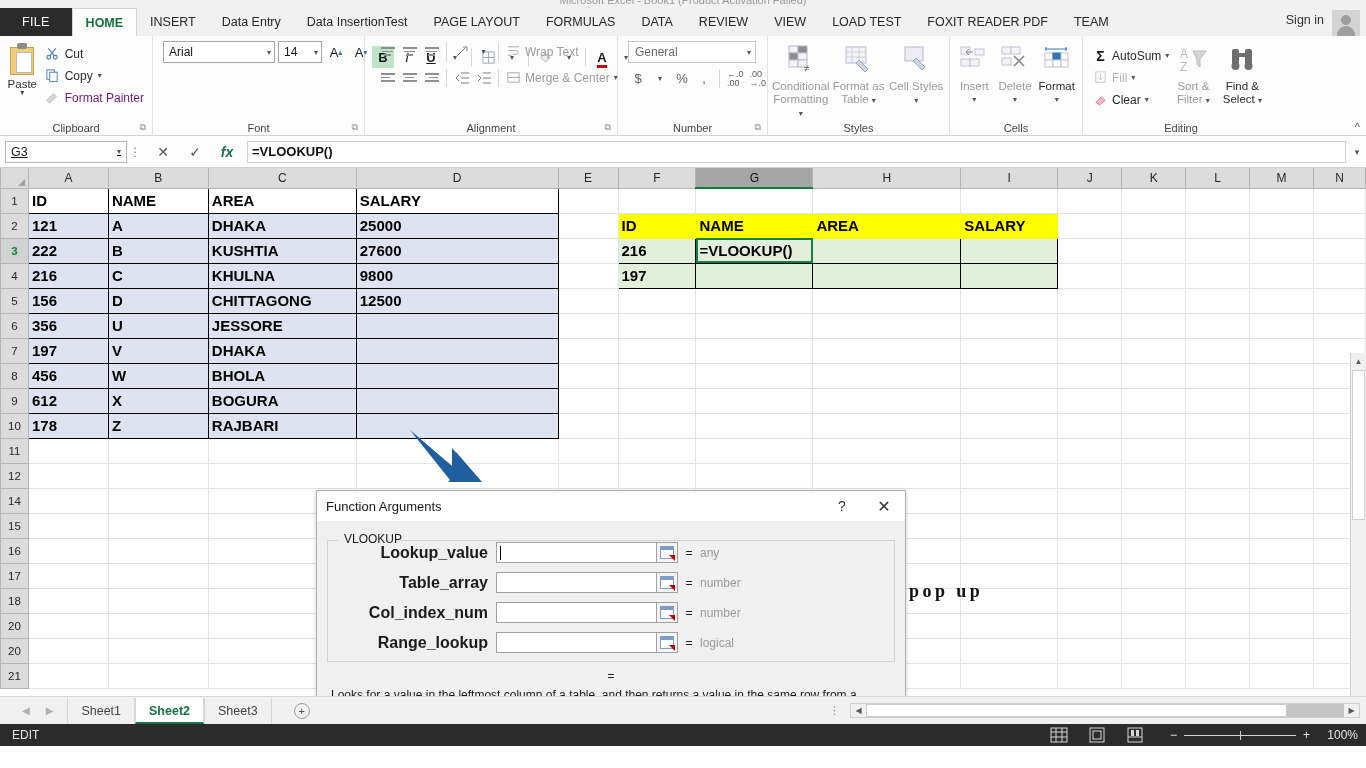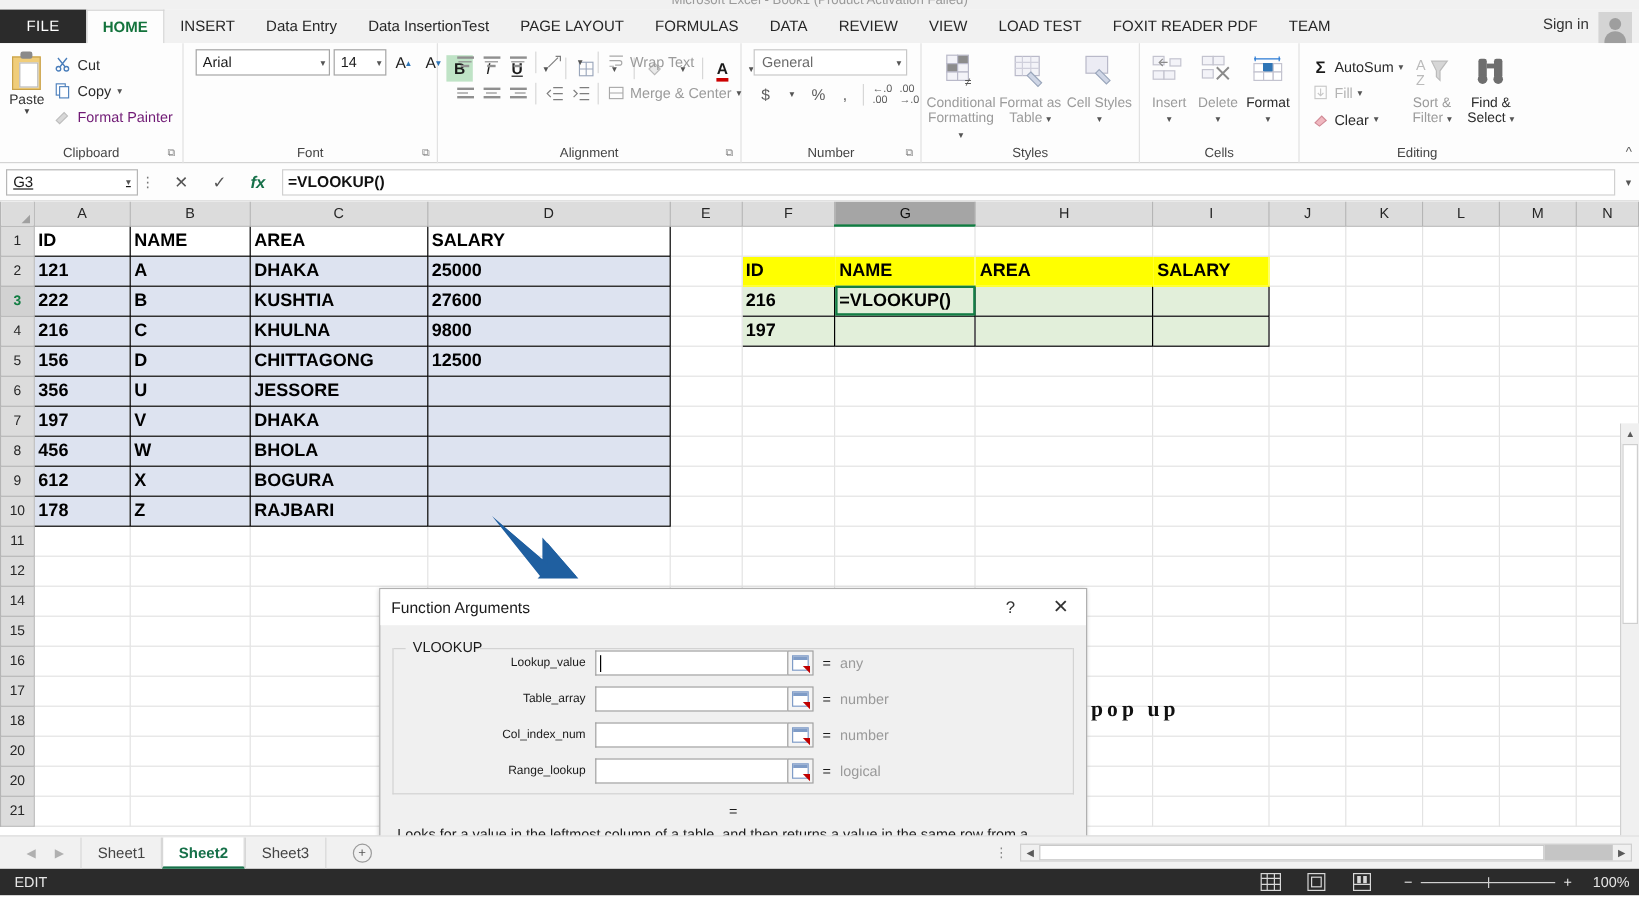--- a/index.html
+++ b/index.html
@@ -152,21 +152,21 @@
   .bigico { width: 34px; height: 32px; margin: 0 auto 3px; position: relative; }
 
   
   .edcmd { display:flex; align-items:center; gap:4px; font-size:12px; height:21px; color:#2b2b2b; }
   .edcmd.dim { color: #b4b4b4; }
 
   
   .fbar { height: 32px; background: #fdfdfd; display: flex; align-items: center;
           border-bottom: 1px solid #cfcfcf; }
   .namebox {
-    width: 110px; height: 22px; margin-left: 5px; background: #fff;
+    width: 122px; height: 22px; margin-left: 5px; background: #fff;
     border: 1px solid #b6b6b6; display: flex; align-items: center;
     justify-content: space-between; padding: 0 5px; font-size: 12.5px; color: #1a1a1a; text-decoration: underline;
   }
   .fb-sep { width: 16px; text-align:center; color: #777; font-size: 12px; }
   .fb-btns { display: flex; align-items: center; gap: 16px; padding: 0 12px; }
   .fb-btn { font-size: 14px; color: #555; width: 16px; text-align:center; }
   .fb-btn.fx { color: #17714a; font-style: italic; font-weight: 700; }
   .fb-input {
     flex: 1; height: 22px; background: #fff; border: 1px solid #d0d0d0;
     display: flex; align-items: center; padding: 0 4px; margin-right: 2px;
@@ -239,21 +239,21 @@
   .fieldset:after {
     content:""; position:absolute; right:0; top:0; left: 72px; height:1px; background:#d3d3d3;
   }
   .fs-legend {
     position: absolute; left: 12px; top: -8px; font-size: 12px; color: #1a1a1a;
     background: #f0f0f0; padding: 0 4px;
   }
   .arg-row { display: flex; align-items: center; height: 25px; margin-top: 5px; }
   .arg-label {
     width: 168px; text-align: right; padding-right: 8px;
-    font-size: 10px; font-weight: 400; color: #1a1a1a;
+    font-size: 16px; font-weight: 700; color: #1a1a1a;
   }
   .arg-input {
     width: 160px; height: 21px; background: #fff; border: 1px solid #a0a0a0;
     border-right: none; display: flex; align-items: center; padding-left: 3px;
   }
   .arg-caret { width: 1px; height: 14px; background: #000; }
   .arg-picker {
     width: 22px; height: 21px; border: 1px solid #a0a0a0; background: #f4f4f4;
     position: relative; overflow: hidden;
   }

